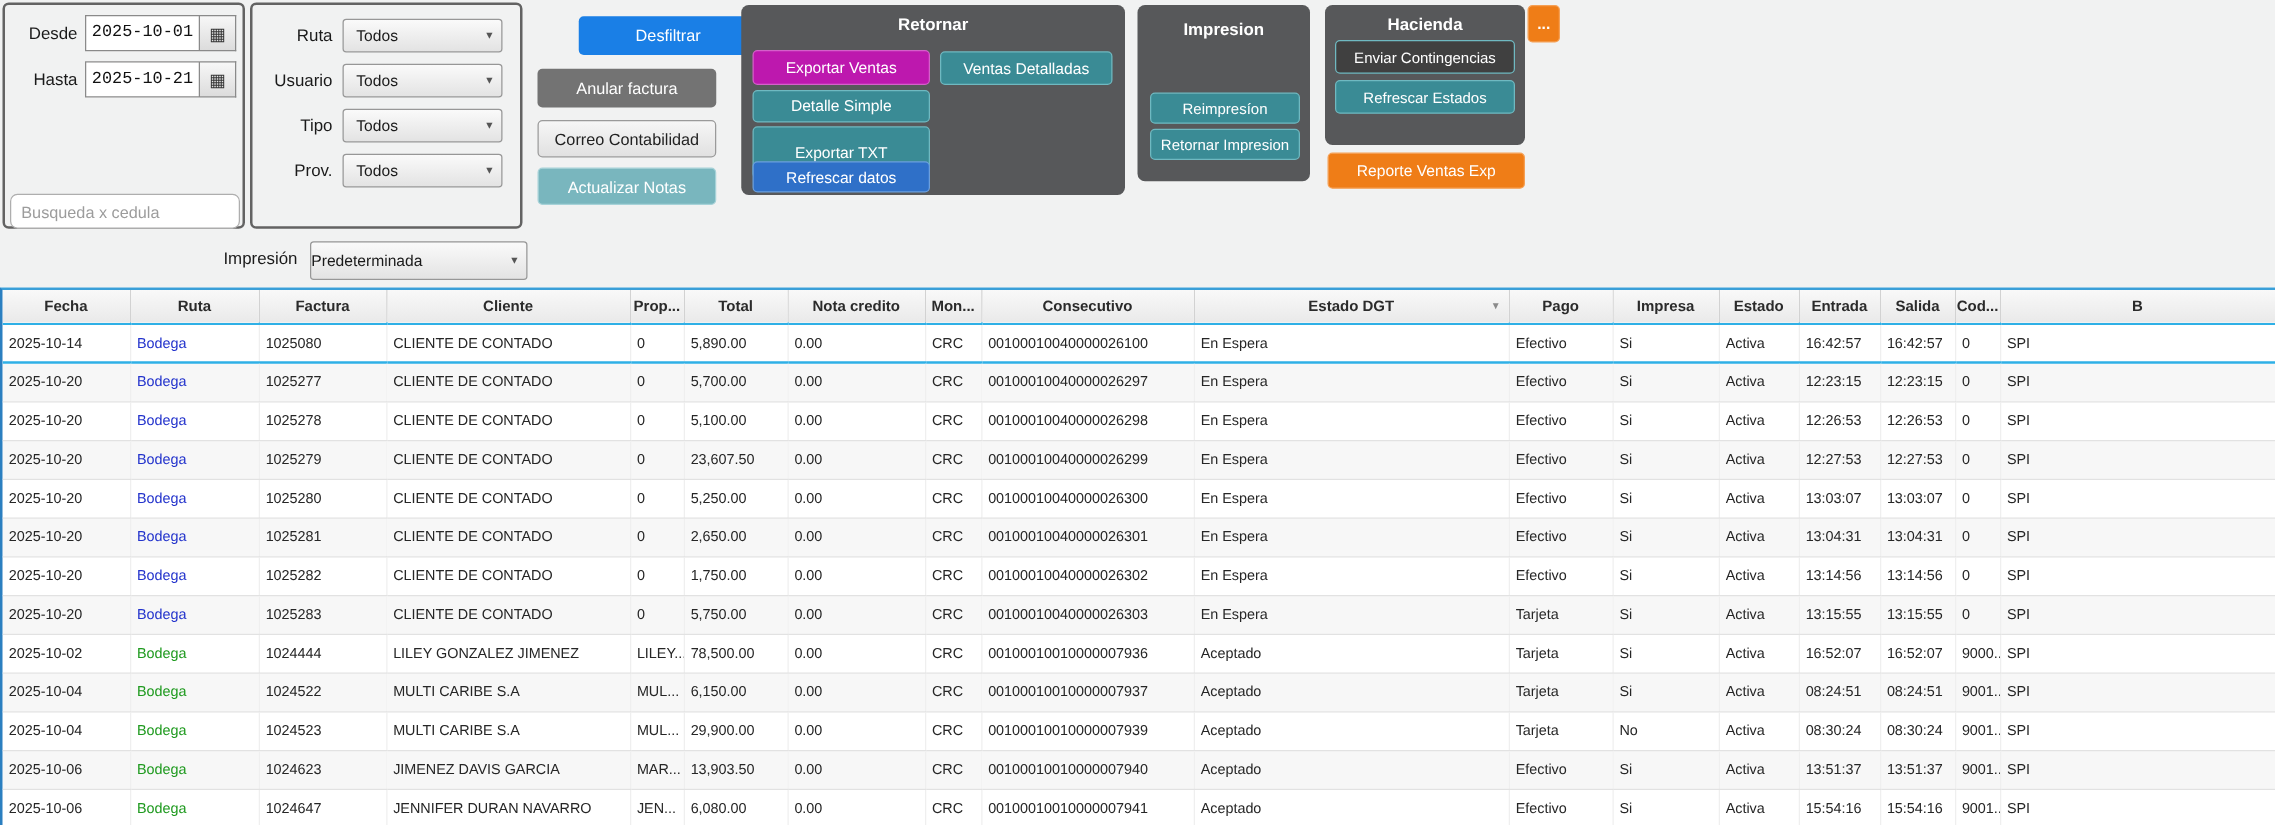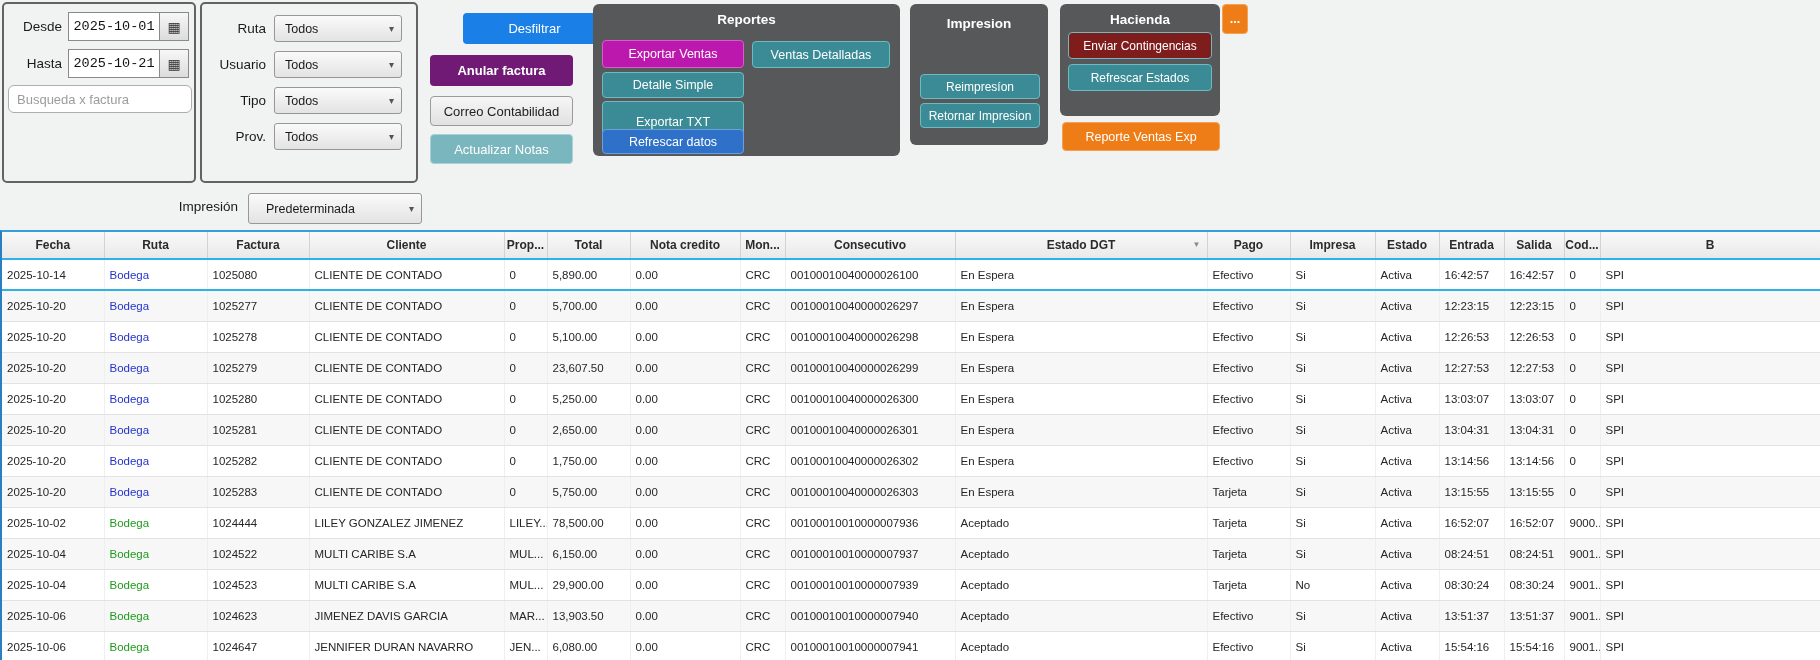--- a/index.html
+++ b/index.html
@@ -37,44 +37,44 @@
     padding-left:10px; font-size:12.5px; color:#1a1a1a; cursor:pointer;
   }
   .combo .arr { position:absolute; right:7px; top:50%; transform:translateY(-55%); font-size:10px; color:#555; }
   
   .btn {
     position:absolute; border:none; border-radius:4px; color:#fff; font-size:13px;
     font-family:"Liberation Sans", sans-serif; display:flex; align-items:center;
     justify-content:center; cursor:pointer; white-space:nowrap;
   }
   #btn-desfiltrar  { left:430px; top:13px;  width:143px; height:31px; background:#1a7fe6;margin-left:33px; }
-  #btn-anular      { left:430px; top:55px;  width:143px; height:31px; background:#701a75;font-weight:bold; }
+  #btn-anular      { left:430px; top:55px;  width:143px; height:31px; background:#737373; }
   #btn-correo      { left:430px; top:96px;  width:143px; height:30px; background:linear-gradient(#f6f6f6,#e1e1e1); border:1px solid #9a9a9a; color:#222; }
   #btn-actualizar  { left:430px; top:134px; width:143px; height:30px; background:#79b6be; border:1px solid #a6d2d8; }
   
   .panel { position:absolute; background:#57585a; border-radius:6px; }
   .panel .ptitle { position:absolute; left:0; right:0; text-align:center; color:#fff; font-weight:bold; font-size:13.5px; }
   #panel-reportes { left:593px; top:4px; width:307px; height:152px; }
   #panel-impresion{ left:910px; top:4px; width:138px; height:141px; }
   #panel-hacienda { left:1060px; top:4px; width:160px; height:112px; }
   .pbtn { border-radius:4px; font-size:12.5px; }
   #btn-exportar-ventas { left:602px; top:40px;  width:142px; height:28px; background:#bd18ae; border:1px solid #d55fca; }
   #btn-detalle-simple  { left:602px; top:72px;  width:142px; height:26px; background:#3a8b95; border:1px solid #6fb9c1; }
   #btn-exportar-txt    { left:602px; top:101px; width:142px; height:42px; background:#3a8b95; border:1px solid #6fb9c1; }
   #btn-refrescar-datos { left:602px; top:129px; width:142px; height:25px; background:#2f70c8; border:1px solid #6b9fdd; }
   #btn-ventas-detalladas{ left:752px; top:41px; width:138px; height:27px; background:#3a8b95; border:1px solid #6fb9c1; }
   #btn-reimpresion     { left:920px; top:74px;  width:120px; height:25px; background:#3a8b95; border:1px solid #6fb9c1; font-size:12px; }
   #btn-retornar        { left:920px; top:103px; width:120px; height:25px; background:#3a8b95; border:1px solid #6fb9c1; font-size:12px; }
-  #btn-enviar-conting  { left:1068px; top:32px; width:144px; height:27px; background:#7f1d1d; border:1px solid #6fb9c1; font-size:12px; }
+  #btn-enviar-conting  { left:1068px; top:32px; width:144px; height:27px; background:#404040; border:1px solid #6fb9c1; font-size:12px; }
   #btn-refrescar-est   { left:1068px; top:64px; width:144px; height:27px; background:#3a8b95; border:1px solid #6fb9c1; font-size:12px; }
   #btn-more            { left:1222px; top:4px;  width:26px;  height:30px; background:#ef7d17; border:1px solid #f5a055; font-weight:bold; }
   #btn-reporte-exp     { left:1062px; top:122px; width:158px; height:29px; background:#ef7d17; border:1px solid #f5a055; }
   
   #impresion-label { left:150px; top:199px; width:88px;text-align:right; }
-  #impresion-combo { left:248px; top:193px; width:174px; padding-left:17px; height:31px; }
+  #impresion-combo { left:248px; top:193px; width:174px; padding-left:0; height:31px; }
   
   #grid-wrap {
     position:absolute; left:0; top:230px; width:1820px; height:430px;
     background:#fff; border-top:2px solid #3a9fd8; border-left:2px solid #2b7fc0; overflow:hidden;
   }
   table { border-collapse:collapse; table-layout:fixed; width:1818px; }
   th {
     height:27px; background:linear-gradient(#f9f9f9,#e9e9e9);
     border-right:1px solid #d2d2d2; border-bottom:1px solid #c6c6c6;
     font-size:12px; font-weight:bold; color:#2b2b2b; text-align:center;
@@ -100,21 +100,21 @@
   <button class="cal-btn" style="left:156px; top:8px;">
       <span>▦</span>
     </button>
 
   <span class="flabel" style="left:6px; top:52px; width:52px;">Hasta</span>
   <input class="date-input" style="left: 64px; top: 45px;" value="2025-10-21">
   <button class="cal-btn" style="left:156px; top:45px;">
       <span>▦</span>
     </button>
 
-  <input class="search-input" style="top: 81px;" placeholder="Busqueda x factura">
+  <input class="search-input" style="top: 151px;" placeholder="Busqueda x cedula">
 </div>
 
 <div class="group" id="group-combos">
   <span class="flabel" style="left:2px; top:17px; width:62px;">Ruta</span>
   <div class="combo" style="left:72px; top:11px; width:128px;">
     <span>Todos</span>
     <span class="arr">▾</span>
   </div>
   <span class="flabel" style="left:2px; top:53px; width:62px;">Usuario</span>
   <div class="combo" style="left:72px; top:47px; width:128px;">
@@ -132,21 +132,21 @@
     <span class="arr">▾</span>
   </div>
 </div>
 
 <button class="btn" id="btn-desfiltrar">Desfiltrar</button>
 <button class="btn" id="btn-anular">Anular factura</button>
 <button class="btn" id="btn-correo">Correo Contabilidad</button>
 <button class="btn" id="btn-actualizar">Actualizar Notas</button>
 
 <div class="panel" id="panel-reportes">
-  <div class="ptitle" style="top:8px;">Reportes</div>
+  <div class="ptitle" style="top:8px;">Retornar</div>
 </div>
 <button class="btn pbtn" id="btn-exportar-ventas">Exportar Ventas</button>
 <button class="btn pbtn" id="btn-detalle-simple">Detalle Simple</button>
 <button class="btn pbtn" id="btn-exportar-txt">Exportar TXT</button>
 <button class="btn pbtn" id="btn-refrescar-datos">Refrescar datos</button>
 <button class="btn pbtn" id="btn-ventas-detalladas">Ventas Detalladas</button>
 
 <div class="panel" id="panel-impresion">
   <div class="ptitle" style="top:12px;">Impresion</div>
 </div>

